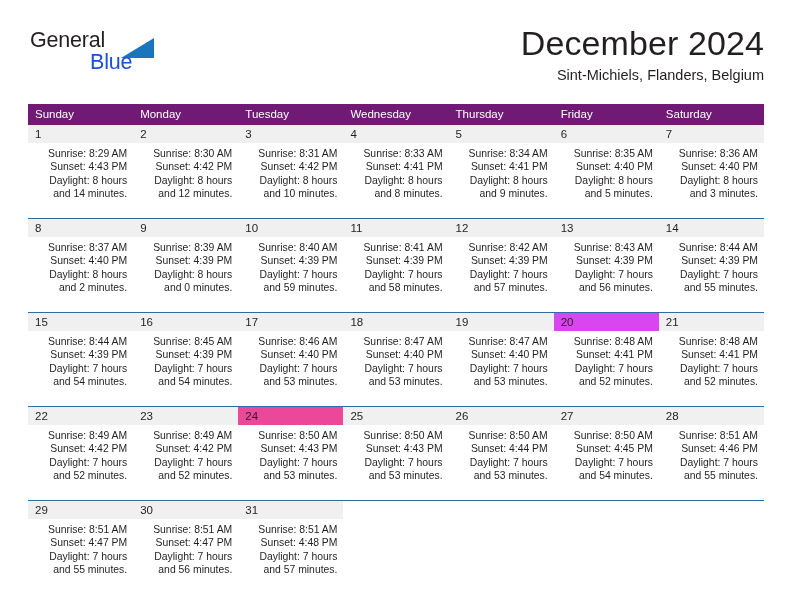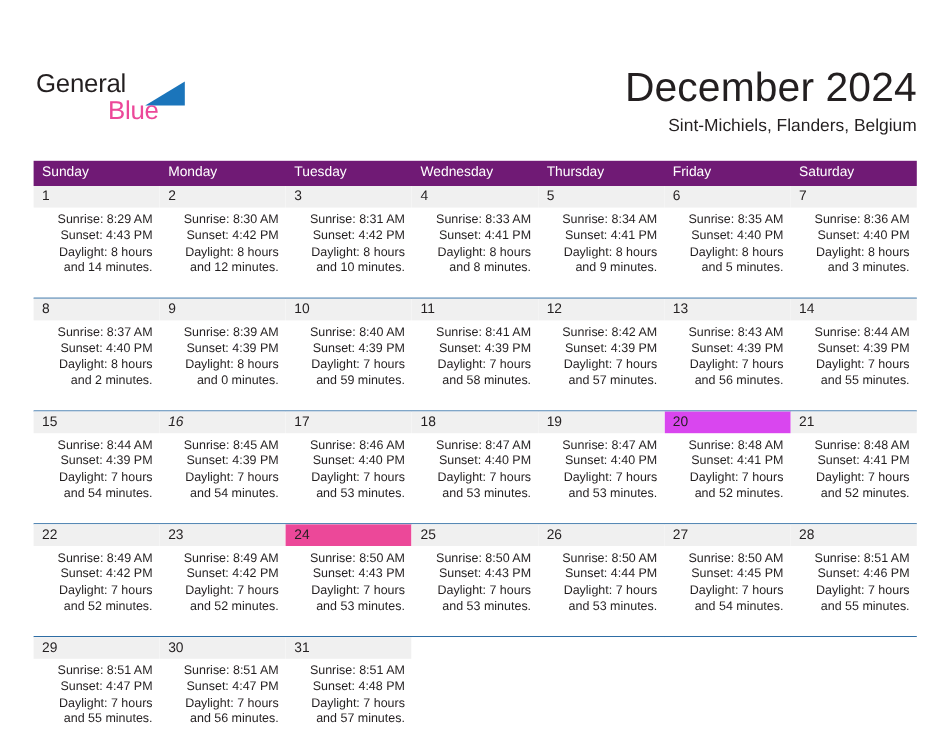--- a/index.html
+++ b/index.html
@@ -14,21 +14,20 @@
     font-family: "Liberation Sans", sans-serif;
     color: #231f20;
     overflow: hidden;
   }
 
   .page {
     position: relative;
     width: 792px;
     height: 479px;
     box-sizing: border-box;
-    margin-top: 30px;
   }
 
   
   .header {
     position: absolute;
     left: 28px;
     top: 26px;
     right: 28px;
     height: 72px;
   }
@@ -166,21 +165,21 @@
 </head>
 <body>
 
 <div class="page">
 
   <div class="header">
 
     <div class="brand">
       <span class="brand-general">General</span>
       <span class="brand-triangle" style="border-bottom-color: rgb(27, 117, 187);"></span>
-      <span class="brand-blue" style="color: #ec4899;">Blue</span>
+      <span class="brand-blue" style="color: #1d4ed8;">Blue</span>
     </div>
 
     <div class="titles">
       <div class="cal-title">December 2024</div>
       <div class="cal-subtitle">Sint-Michiels, Flanders, Belgium</div>
     </div>
 
   </div>
 
   <div class="calendar">
@@ -332,21 +331,21 @@
           <div class="day-cell">
             <div class="day-number" style="background: rgb(240, 240, 240);">15</div>
             <div class="day-info">
               <div>Sunrise: 8:44 AM</div>
               <div>Sunset: 4:39 PM</div>
               <div>Daylight: 7 hours</div>
               <div>and 54 minutes.</div>
             </div>
           </div>
           <div class="day-cell">
-            <div class="day-number" style="background: rgb(240, 240, 240); font-style: italic;">16</div>
+            <div class="day-number" style="background: rgb(240, 240, 240);">16</div>
             <div class="day-info">
               <div>Sunrise: 8:45 AM</div>
               <div>Sunset: 4:39 PM</div>
               <div>Daylight: 7 hours</div>
               <div>and 54 minutes.</div>
             </div>
           </div>
           <div class="day-cell">
             <div class="day-number" style="background: rgb(240, 240, 240);">17</div>
             <div class="day-info">

